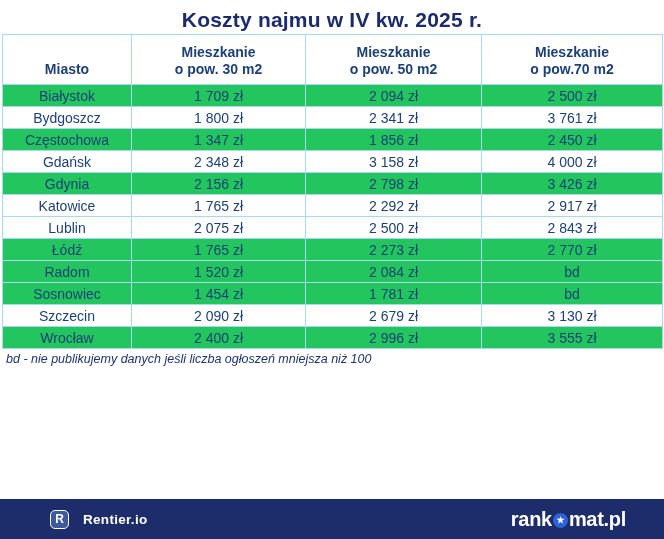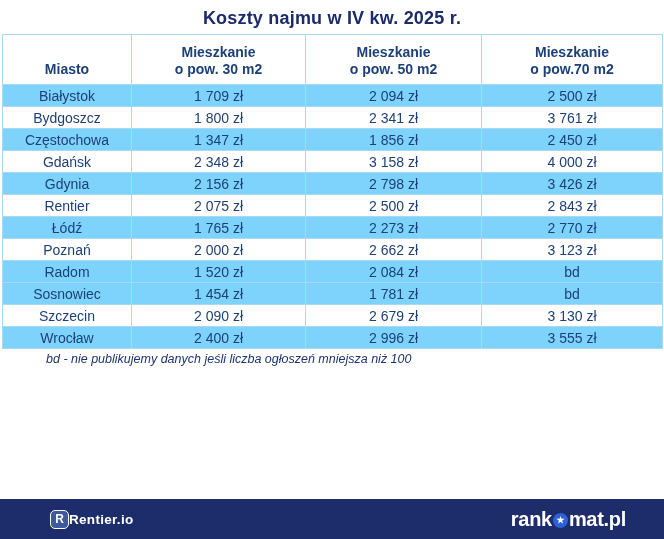--- a/index.html
+++ b/index.html
@@ -7,21 +7,21 @@
   body {
     font-family: "Liberation Sans", sans-serif;
     background: #ffffff;
     position: relative;
     overflow: hidden;
   }
   .title {
     text-align: center;
     padding-top: 8px;
     height: 34px;
-    font-size: 18px;
+    font-size: 21px;
     font-weight: bold;
     color: #1b2b6b;
     letter-spacing: 0.2px;
   }
   table.rent-table {
     border-collapse: collapse;
     table-layout: fixed;
     width: 660px;
     margin: 0 2px;
   }
@@ -43,29 +43,28 @@
     height: 50px;
     padding: 5px 0 6px 0;
     background: #ffffff;
   }
   .rent-table td {
     font-size: 14px;
     height: 22px;
     padding: 0;
     background: #ffffff;
   }
-  .rent-table tr.alt td { background: #7dd3fc; }
+  .rent-table tr.alt td { background: #22c55e; }
   .footnote {
     height: 21px;
     line-height: 20px;
     font-size: 12.5px;
     font-style: italic;
     color: #1d3473;
     padding-left: 6px;
-    margin-left: 40px;
   }
   .footer-bar {
     position: absolute;
     left: 0; right: 0; bottom: 0;
     height: 40px;
     background: #1d2d6b;
     display: flex;
     align-items: center;
     justify-content: space-between;
     padding: 0 38px 0 50px;
@@ -84,20 +83,21 @@
     font-weight: bold;
     display: flex;
     align-items: center;
     justify-content: center;
   }
   .rentier-label {
     color: #ffffff;
     font-size: 13.5px;
     font-weight: bold;
     letter-spacing: 0.3px;
+    margin-left: 14px;
     text-align: right;
   }
   .rankomat {
     display: inline-flex;
     align-items: center;
     color: #ffffff;
     font-size: 20px;
     font-weight: bold;
     letter-spacing: -0.3px;
   }
@@ -161,36 +161,36 @@
         <td>3 158 zł</td>
         <td>4 000 zł</td>
       </tr>
       <tr class="alt">
         <td>Gdynia</td>
         <td>2 156 zł</td>
         <td>2 798 zł</td>
         <td>3 426 zł</td>
       </tr>
       <tr>
-        <td>Rentier</td>
+        <td>Katowice</td>
+        <td>1 765 zł</td>
+        <td>2 292 zł</td>
+        <td>2 917 zł</td>
+      </tr>
+      <tr>
+        <td>Lublin</td>
         <td>2 075 zł</td>
         <td>2 500 zł</td>
         <td>2 843 zł</td>
       </tr>
       <tr class="alt">
         <td>Łódź</td>
         <td>1 765 zł</td>
         <td>2 273 zł</td>
         <td>2 770 zł</td>
-      </tr>
-      <tr>
-        <td>Poznań</td>
-        <td>2 000 zł</td>
-        <td>2 662 zł</td>
-        <td>3 123 zł</td>
       </tr>
       <tr class="alt">
         <td>Radom</td>
         <td>1 520 zł</td>
         <td>2 084 zł</td>
         <td>bd</td>
       </tr>
       <tr class="alt">
         <td>Sosnowiec</td>
         <td>1 454 zł</td>

